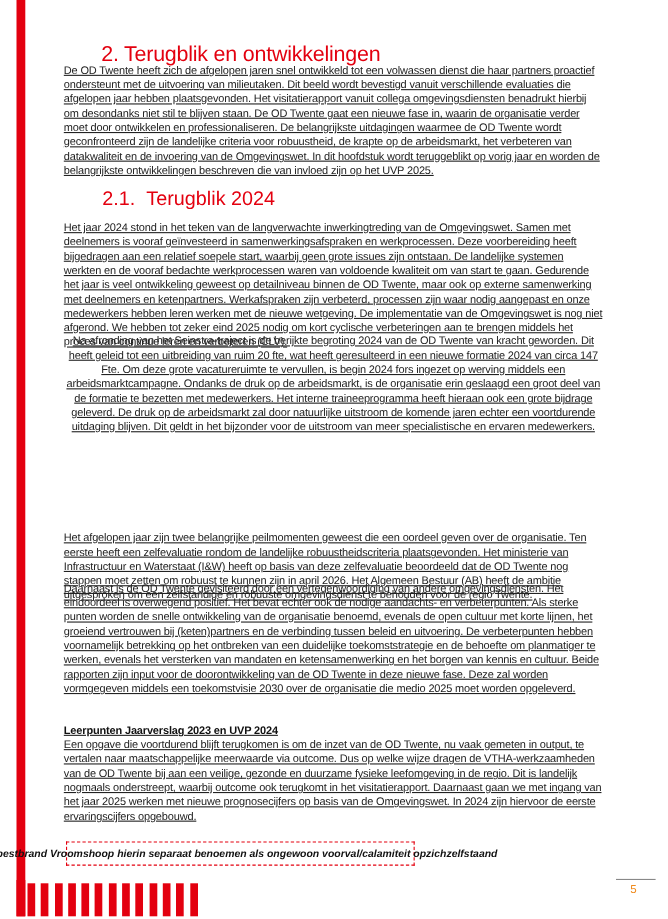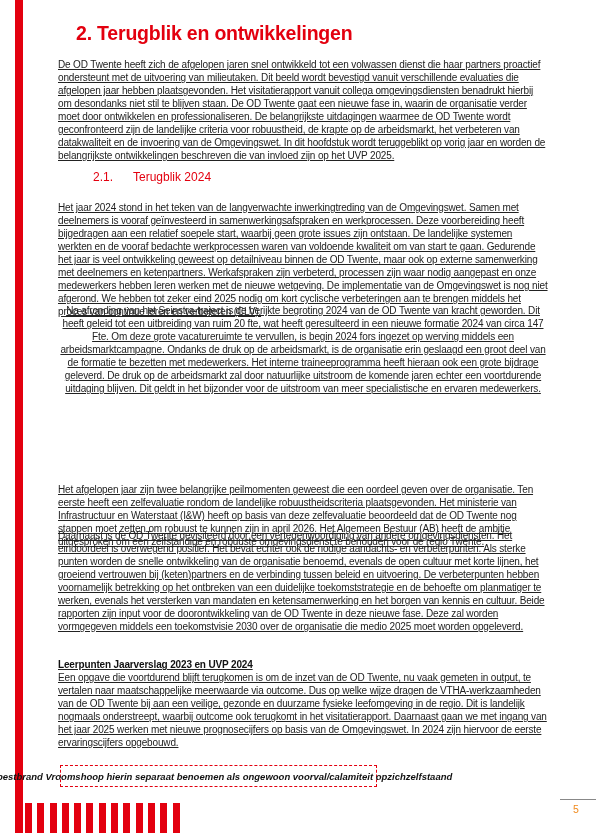--- a/index.html
+++ b/index.html
@@ -5,26 +5,26 @@
     html, body { margin: 0; padding: 0; background: #ffffff; }
     body {
       width: 607px; height: 835px; position: relative; overflow: hidden;
       font-family: "Liberation Sans", sans-serif; color: #222;
     }
     .side-bar {
       position: absolute; left: 15px; top: 0; width: 8px; height: 833px;
       background: #e3000f;
     }
     .page-title {
-      position: absolute; left: 76px; top: 22px; margin: 0;
-      font-size: 19.5px; font-weight: bold; color: #e3000f; letter-spacing: -0.2px;
+      position: absolute; left: 76px; top: 22px; margin: 16px;
+      font-size: 19.5px; font-weight: normal; color: #e3000f; letter-spacing: -0.2px;
     }
     .section-title {
       position: absolute; left: 93px; top: 170px; margin: 0;
-      font-size: 12px; font-weight: normal; color: #e3000f;
+      font-size: 18px; font-weight: normal; color: #e3000f;
     }
     .section-title .num { display: inline-block; width: 40px; }
     .text-block {
       position: absolute; left: 58px; width: 490px;
       font-size: 10px; line-height: 13px; color: #222; letter-spacing: -0.15px; text-decoration: underline;
     }
     .text-block p { margin: 0; }
     .bold-heading { font-weight: bold; color: #111; }
     .note-box {
       position: absolute; left: 60px; top: 765px; width: 317px; height: 22px;

